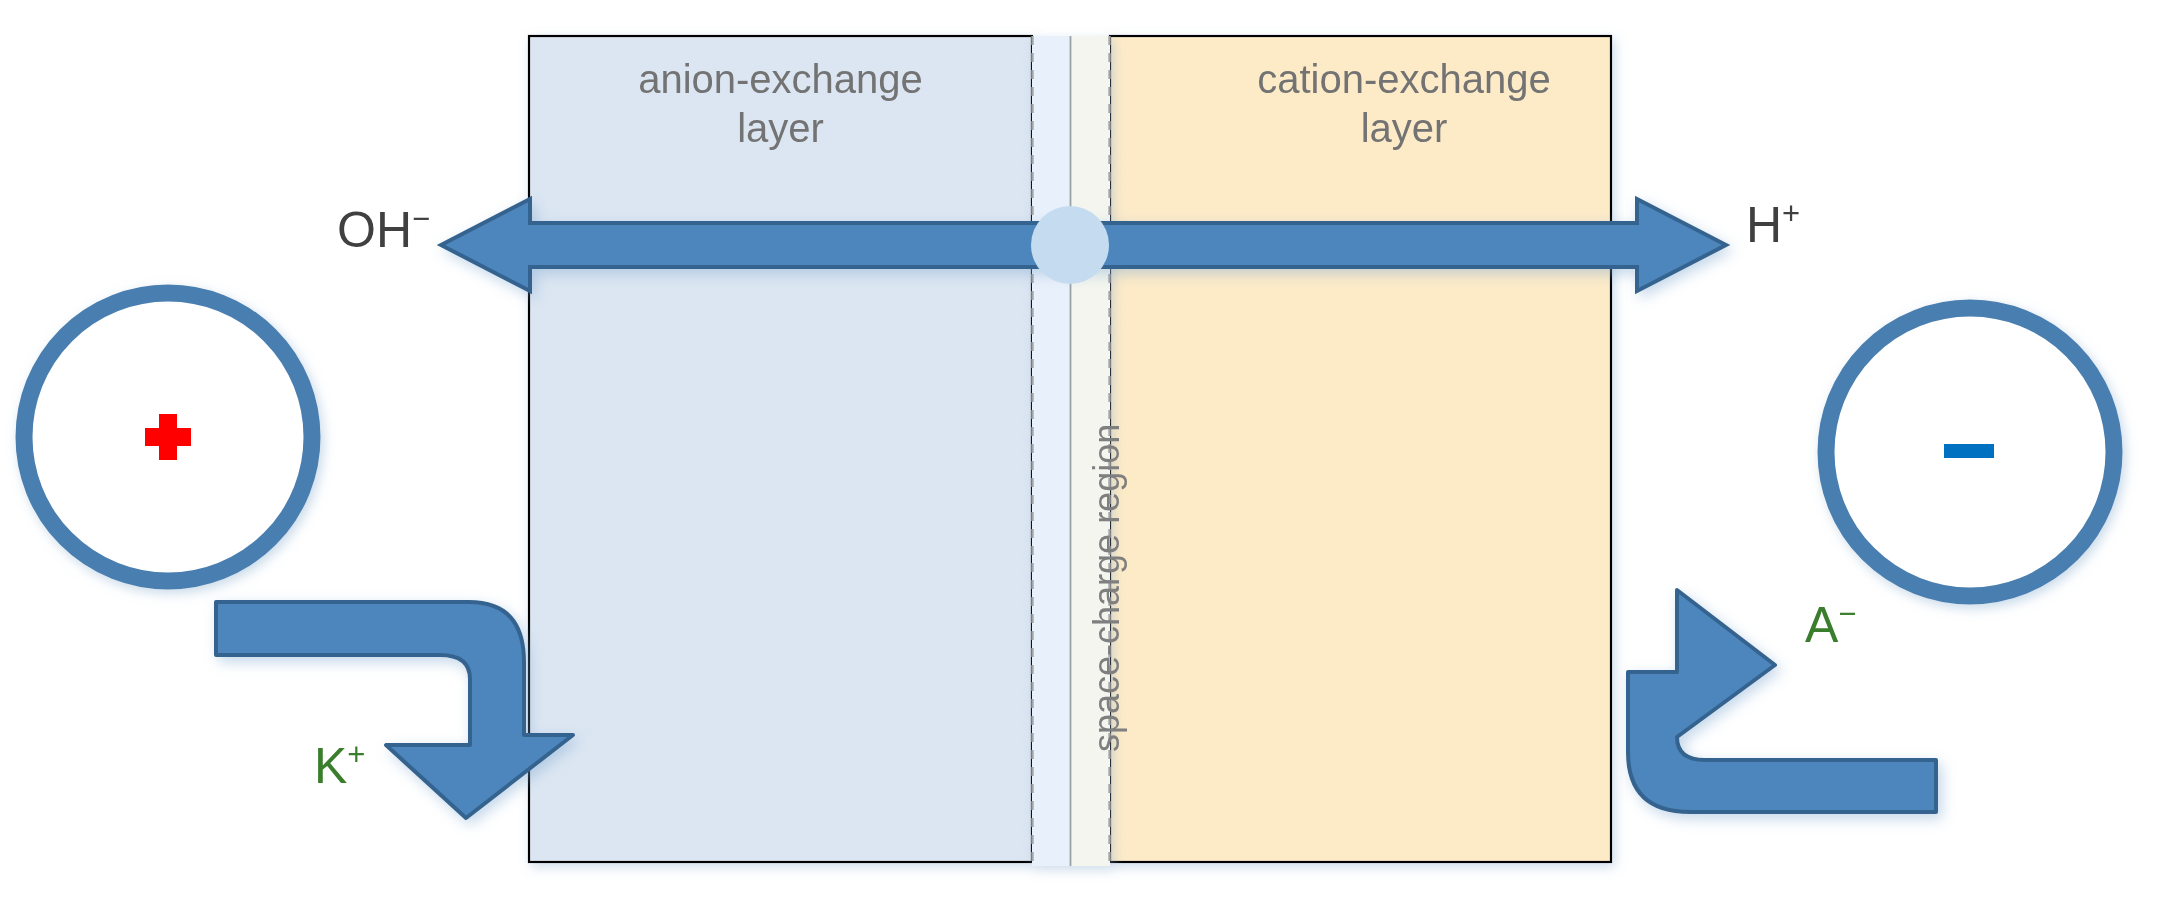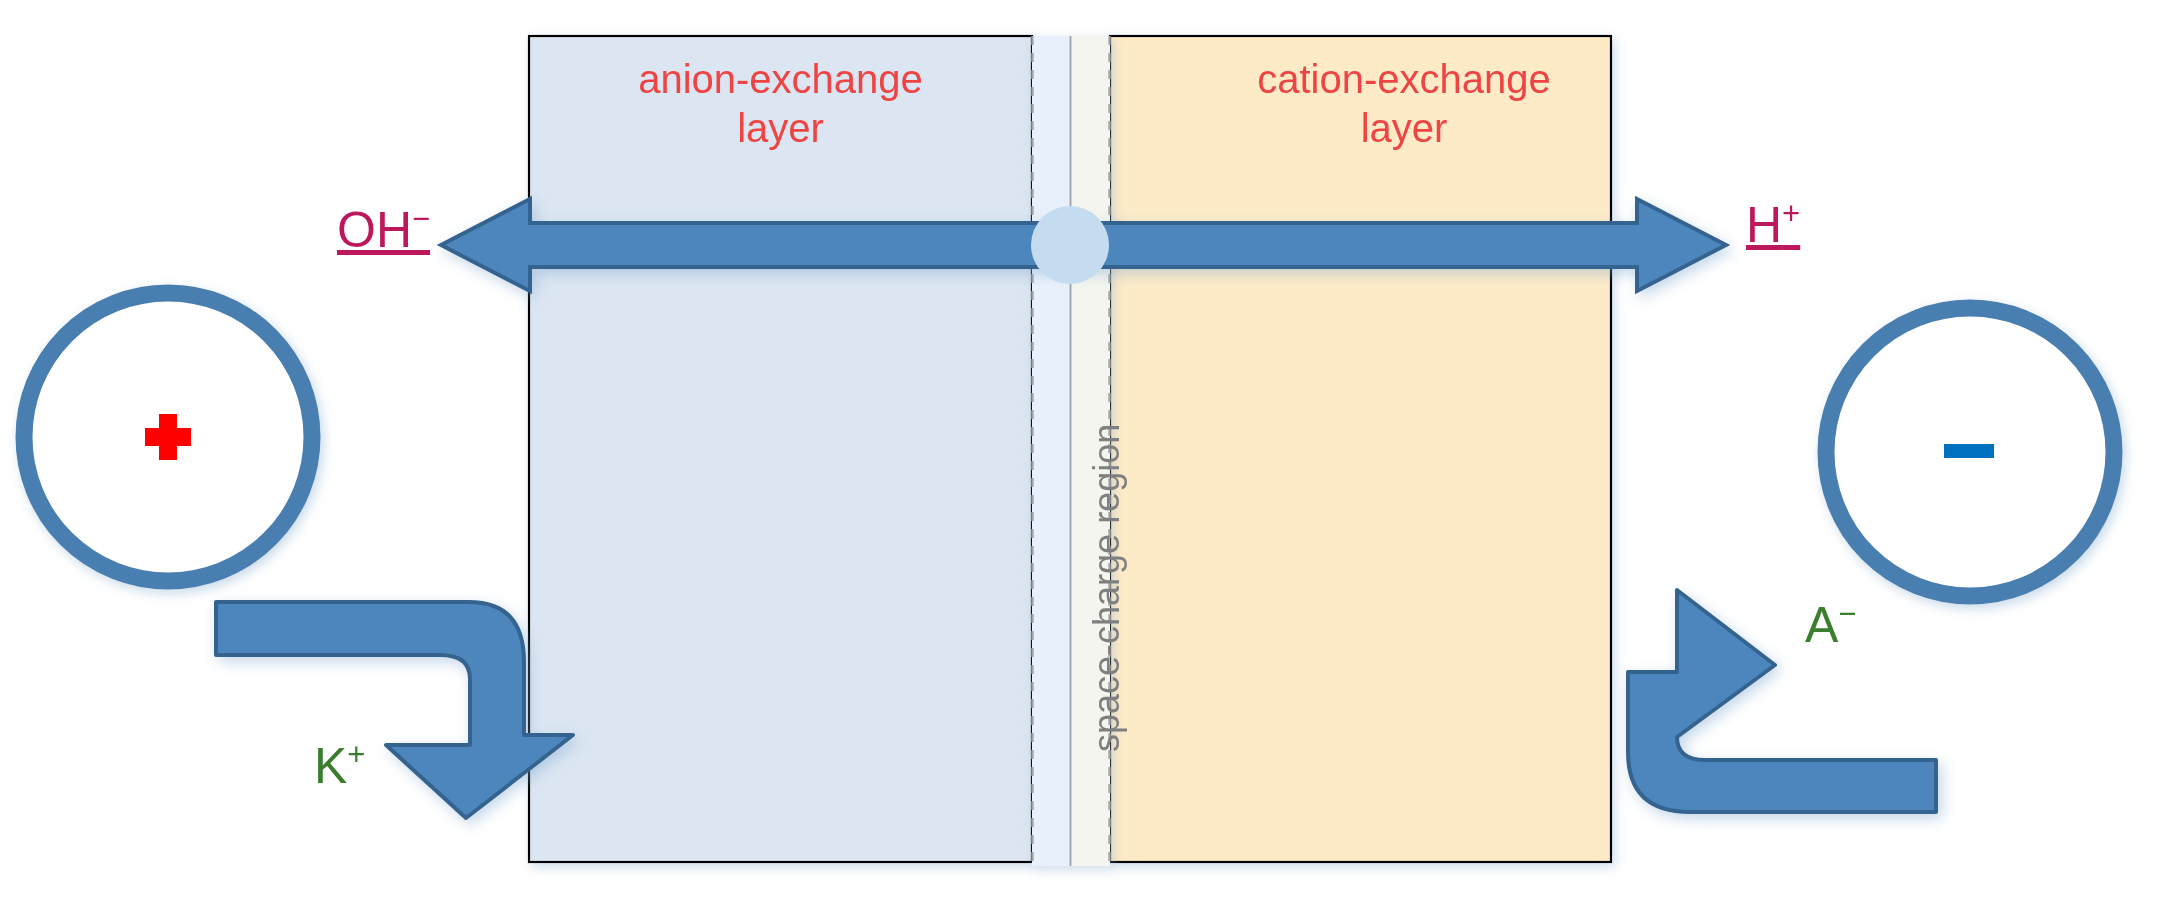--- a/index.html
+++ b/index.html
@@ -17,21 +17,21 @@
     background: #ffffff;
     overflow: hidden;
   }
   #stage svg {
     position: absolute;
     top: 0;
     left: 0;
   }
   .lyr-label {
     position: absolute;
-    color: #ef4444;
+    color: #737373;
     font-size: 40px;
     line-height: 1.22;
     text-align: center;
     white-space: pre-line;
     font-family: "Liberation Sans", sans-serif;
   }
   .scr-label {
     position: absolute;
     color: #7f7f7f;
     font-size: 36px;
@@ -44,21 +44,21 @@
     font-size: 50px;
     font-family: "Liberation Sans", sans-serif;
     white-space: nowrap;
     line-height: 1;
   }
   .ion-label sup {
     font-size: 0.62em;
     vertical-align: super;
     line-height: 0;
   }
-  .blue-ion { color: #be185d; text-decoration: underline; }
+  .blue-ion { color: #404040; }
   .green-ion { color: #3A7D2C; }
 </style>
 </head>
 <body>
 
 <div id="stage">
 
   <svg width="2170" height="897" viewBox="0 0 2170 897">
     <defs>
       <filter id="softshadow" x="-40%" y="-40%" width="200%" height="200%">

